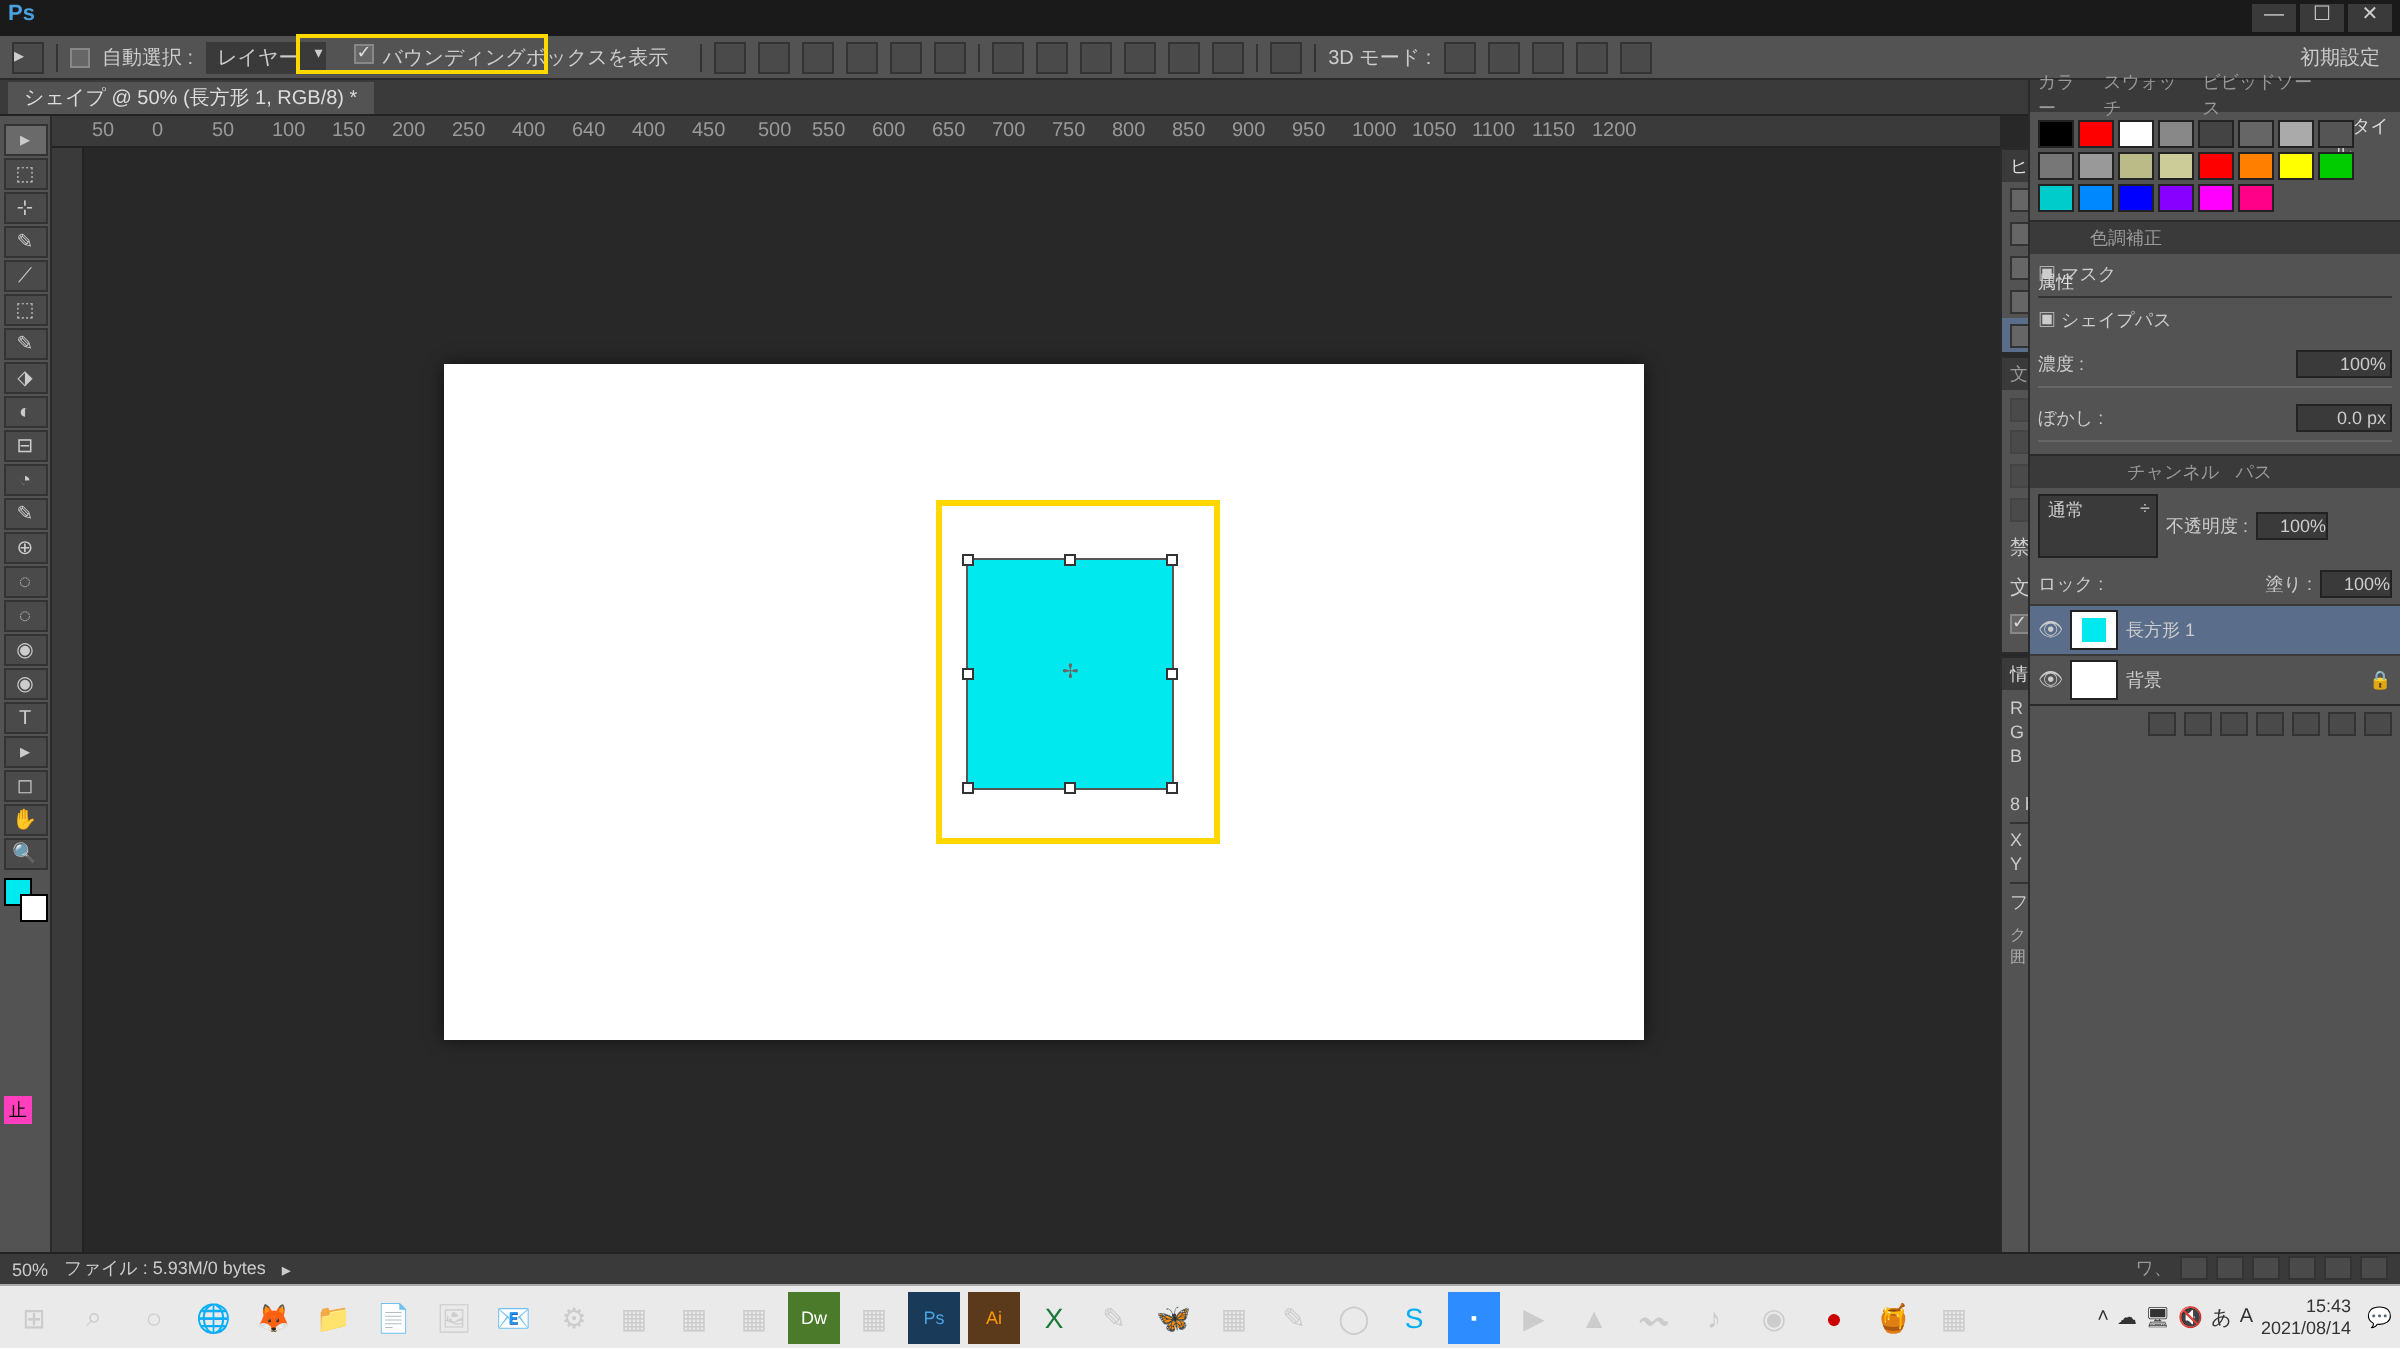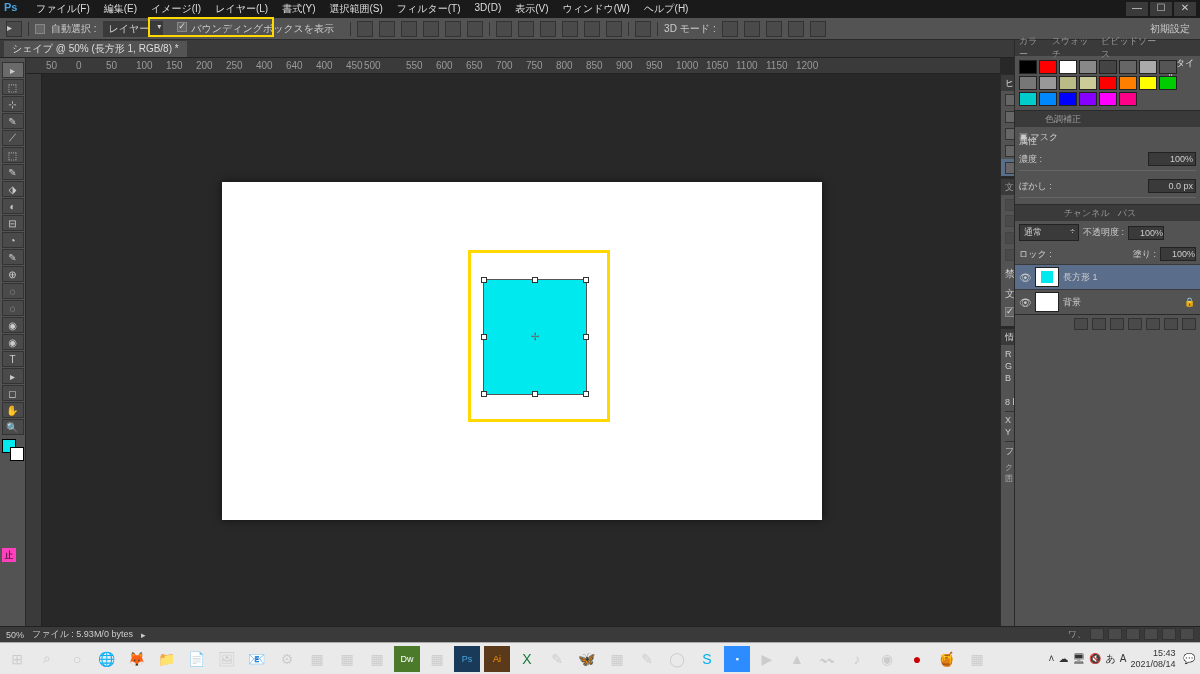--- a/index.html
+++ b/index.html
@@ -67,21 +67,21 @@
 .rpanel { border-bottom: 1px solid #2a2a2a; }
 .rpanel .tabs { height: 16px; background: #3a3a3a; display: flex; align-items: center; padding-left: 4px; gap: 8px; font-size: 9px; color: #999; }
 .rpanel .tabs .active { color: #ddd; background: #535353; margin-top: 44px; }
 .swatchGrid { padding: 4px; display: flex; flex-wrap: wrap; gap: 2px; }
 .swatchGrid .sw { width: 18px; height: 14px; border: 1px solid #222; }
 .propBody { padding: 4px; font-size: 9px; }
 .propBody .row { display: flex; align-items: center; justify-content: space-between; margin-bottom: 4px; }
 .propBody input { width: 48px; height: 14px; background: #3a3a3a; border: 1px solid #222; color: #ccc; font-size: 9px; text-align: right; padding-right: 2px; }
 .layersBody { font-size: 9px; }
 .lyrCtrl { padding: 3px 4px; display: flex; align-items: center; gap: 4px; }
-.lyrCtrl .dd2 { background: #3a3a3a; border: 1px solid #222; padding: 1px 14px 1px 4px; font-size: 9px; position: relative; width: 60px; }
+.lyrCtrl .dd2 { background: #3a3a3a; border: 1px solid #222; padding: 1px 14px 16px 4px; font-size: 9px; position: relative; width: 60px; }
 .lyrCtrl .dd2::after { content: "÷"; position: absolute; right: 3px; }
 .lyrCtrl input { width: 36px; height: 14px; background: #3a3a3a; border: 1px solid #222; color: #ccc; font-size: 9px; text-align: right; }
 .lyrRow { display: flex; align-items: center; padding: 2px 4px; gap: 4px; border-top: 1px solid #3a3a3a; }
 .lyrRow.sel { background: #5a6d8a; }
 .lyrRow .eye { width: 12px; font-size: 10px; }
 .lyrRow .thumb { width: 24px; height: 20px; background: #fff; border: 1px solid #222; display: flex; align-items: center; justify-content: center; }
 .lyrRow .thumb.rect::after { content: ""; width: 12px; height: 12px; background: #00e9ee; }
 .lyrFoot { height: 18px; border-top: 1px solid #2a2a2a; display: flex; justify-content: flex-end; align-items: center; gap: 4px; padding-right: 4px; }
 .lyrFoot .fbtn { width: 14px; height: 12px; background: #4a4a4a; border: 1px solid #333; }
 
@@ -95,33 +95,20 @@
 .taskbar .tray { display: flex; align-items: center; gap: 4px; font-size: 10px; color: #333; }
 .taskbar .clock { text-align: right; font-size: 9px; line-height: 11px; color: #333; padding-right: 4px; }
 
 .pinkStop { position: absolute; left: 2px; top: 548px; width: 14px; height: 14px; background: #ff3fbd; color: #000; font-size: 9px; text-align: center; line-height: 14px; }
 </style>
 </head>
 <body>
 
 <div class="titlebar">
   <div class="logo">Ps</div>
-  <div class="menu" id="mainMenu">
-      <span>ファイル(F)</span>
-      <span>編集(E)</span>
-      <span>イメージ(I)</span>
-      <span>レイヤー(L)</span>
-      <span>書式(Y)</span>
-      <span>選択範囲(S)</span>
-      <span>フィルター(T)</span>
-      <span>3D(D)</span>
-      <span>表示(V)</span>
-      <span>ウィンドウ(W)</span>
-      <span>ヘルプ(H)</span>
-    </div>
   <div class="winbtns">
     <div>—</div>
     <div>☐</div>
     <div>✕</div>
   </div>
 </div>
 
 <div class="optionsbar">
   <div class="ibtn">▸</div>
   <div class="sep"></div>
@@ -195,21 +182,21 @@
       <span style="left: 50px;">0</span>
       <span style="left: 80px;">50</span>
       <span style="left: 110px;">100</span>
       <span style="left: 140px;">150</span>
       <span style="left: 170px;">200</span>
       <span style="left: 200px;">250</span>
       <span style="left: 230px;">400</span>
       <span style="left: 260px;">640</span>
       <span style="left: 290px;">400</span>
       <span style="left: 320px;">450</span>
-      <span style="left: 338px;">500</span>
+      <span style="left: 353px;">500</span>
       <span style="left: 380px;">550</span>
       <span style="left: 410px;">600</span>
       <span style="left: 440px;">650</span>
       <span style="left: 470px;">700</span>
       <span style="left: 500px;">750</span>
       <span style="left: 530px;">800</span>
       <span style="left: 560px;">850</span>
       <span style="left: 590px;">900</span>
       <span style="left: 620px;">950</span>
       <span style="left: 650px;">1000</span>
@@ -385,20 +372,24 @@
   </div>
   <div class="rpanel">
     <div class="tabs" id="propTabs">
         <span class="active">属性</span>
         <span>色調補正</span>
       </div>
     <div class="propBody">
       <div class="row">
           <span>▣ <span>マスク</span></span>
         </div>
+      <div class="row" style="border-top:1px solid #333;padding-top:4px;">
+          <span>▣ <span>シェイプパス</span></span>
+        <span><span class="ibtn" style="display:inline-block;width:12px;height:12px;"></span> <span class="ibtn" style="display:inline-block;width:12px;height:12px;"></span></span>
+      </div>
       <div class="row" style="margin-top:8px;">
         <span>濃度 :</span>
         <input value="100%" style="">
       </div>
       <div style="height:1px;background:#666;margin:2px 0 8px;"></div>
       <div class="row">
         <span>ぼかし :</span>
         <input value="0.0 px" style="">
       </div>
       <div style="height:1px;background:#666;margin:2px 0;"></div>

